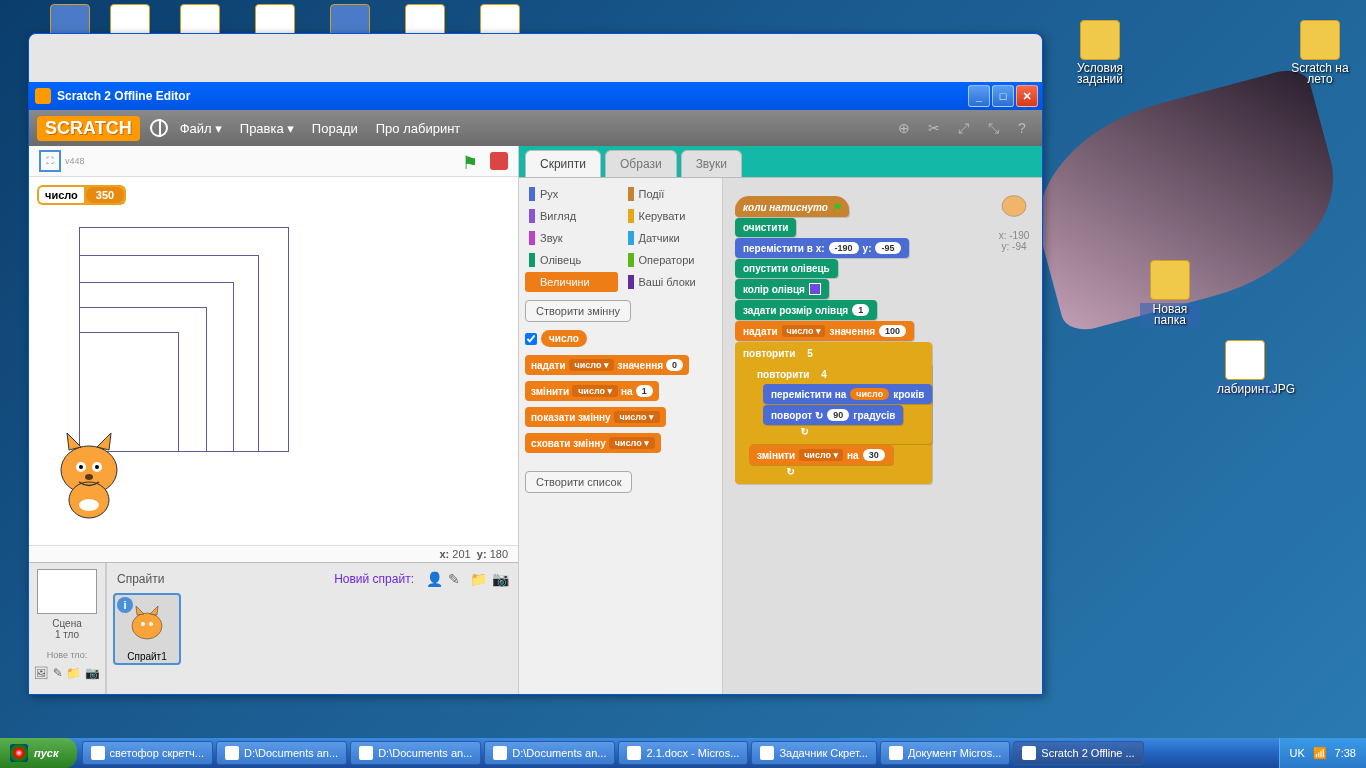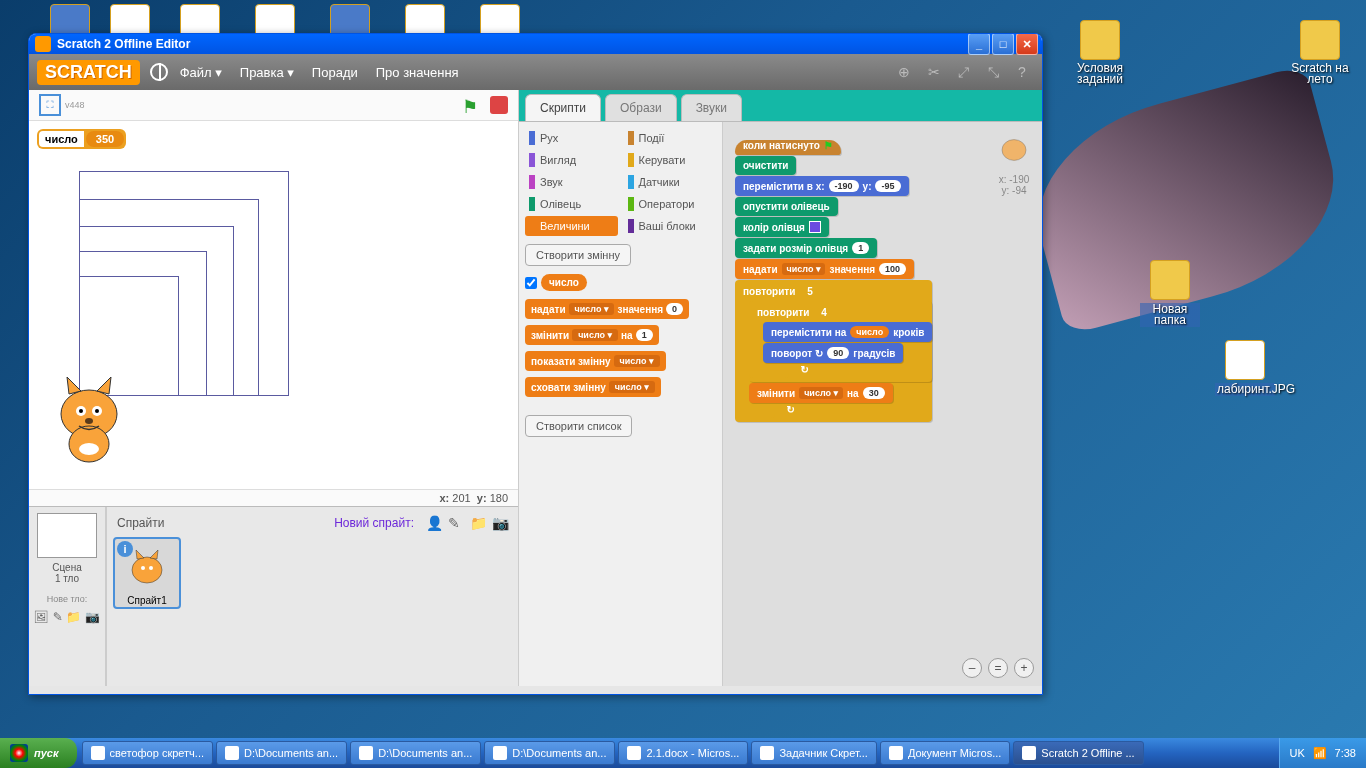--- a/index.html
+++ b/index.html
@@ -10,21 +10,21 @@
 .fish-overlay { position:absolute; top:100px; right:30px; width:300px; height:200px; background: linear-gradient(45deg,#d4a5b8,#2a1520); border-radius:50% 10% 50% 10%; opacity:0.9; transform:rotate(-15deg);}
 .desk-icon { position: absolute; width:60px; text-align:center; color:#fff; font-size:12px; text-shadow:1px 1px 2px #000; }
 .desk-icon .di-img { width:40px; height:40px; margin:0 auto 3px; background:#f0c94a; border-radius:4px; border:1px solid #d4a020;}
 .desk-icon .di-img.white { background:#fff; }
 .desk-icon .di-img.blue { background:#4a7ac8; }
 .desk-icon .di-lbl { line-height:11px; }
 .desk-icon.sel .di-lbl { background:rgba(50,100,180,0.6); padding:1px 2px; }
 
 
 .window { position:absolute; top:33px; left:28px; width:1015px; height:662px; background:#e6e6e6; border:1px solid #0054e3; border-radius:8px 8px 0 0; box-shadow:2px 2px 8px rgba(0,0,0,0.4); overflow:hidden; }
-.titlebar { height:20px; background:linear-gradient(#0066ff,#0054e3); display:flex; align-items:center; padding:0 4px; color:#fff; font-size:12px; font-weight:bold; }
+.titlebar { height:28px; background:linear-gradient(#0066ff,#0054e3); display:flex; align-items:center; padding:0 4px; color:#fff; font-size:12px; font-weight:bold;margin-top:48px; }
 .titlebar .tb-icon { width:16px; height:16px; background:#f90; border-radius:3px; margin:0 6px 0 2px;}
 .titlebar .tb-title { flex:1; }
 .titlebar .wbtn { width:22px; height:22px; margin-left:2px; border-radius:3px; border:1px solid rgba(255,255,255,0.5); display:flex; align-items:center; justify-content:center; font-size:11px; font-weight:bold; color:#fff; }
 .wbtn.min,.wbtn.max { background:linear-gradient(#5a9ff5,#2a6fd5);}
 .wbtn.close { background:linear-gradient(#f56a4a,#d53a1a);}
 
 .menubar { height:36px; background:linear-gradient(#8a8a8a,#6a6a6a); display:flex; align-items:center; padding:8px 8px; color:#fff; font-size:13px; }
 .scratch-logo { font-weight:bold; font-size:18px; color:#fff; background:#f90; padding:2px 8px; border-radius:4px; margin-right:10px; text-shadow:1px 1px 0 #c60;}
 .menubar .globe { width:18px; height:18px; border:2px solid #fff; border-radius:50%; margin-right:12px; position:relative;}
 .menubar .globe:before { content:""; position:absolute; left:7px; top:-2px; width:2px; height:18px; background:#fff;}
@@ -84,21 +84,21 @@
 .pblock { background:#ee7d16; color:#fff; border-radius:4px; padding:4px 6px; margin-bottom:6px; font-size:10px; font-weight:bold; display:flex; align-items:center; gap:3px; width:fit-content;}
 .pblock .slot { background:#fff; color:#333; padding:1px 6px; border-radius:8px; font-size:9px;}
 .pblock .vslot { background:#d66a10; padding:1px 6px; border-radius:3px; font-size:9px;}
 
 .canvas { flex:1; background:#dedede; position:relative; overflow:hidden;}
 .sprite-info-box { position:absolute; top:8px; right:8px; text-align:center; font-size:10px; color:#888;}
 .sprite-info-box .cat-mini2 { width:40px; height:40px; margin-bottom:4px;}
 
 .script-stack { position:absolute; top:18px; left:12px; font-size:10px; font-weight:bold; color:#fff;}
 .blk { border-radius:4px; padding:4px 8px; margin-bottom:1px; display:flex; align-items:center; gap:4px; width:fit-content; box-shadow:1px 1px 0 rgba(0,0,0,0.15);}
-.blk.hat { border-radius:14px 14px 4px 4px; padding-top:0;}
+.blk.hat { border-radius:14px 14px 4px 4px; padding-top:6px;font-style:italic;}
 .blk .num { background:#fff; color:#333; padding:1px 6px; border-radius:8px; font-size:9px;}
 .blk .vdd { background:#d66a10; padding:1px 5px; border-radius:3px; font-size:9px;}
 .blk .csq { width:12px; height:12px; background:#6a4ae0; border:1px solid #fff;}
 .blk .flag { color:#2c2;}
 .c-blk { background:#e1a91a; border-radius:4px; padding:4px 0 4px 0; width:fit-content; margin-bottom:1px; box-shadow:1px 1px 0 rgba(0,0,0,0.15);}
 .c-blk .c-top { padding:2px 8px; display:flex; gap:12px; align-items:center;}
 .c-blk .c-body { margin-left:14px; padding:2px 0;}
 .c-blk .c-bot { height:12px; width:40px; background:#e1a91a; border-radius:0 0 4px 4px; position:relative;}
 .c-blk .c-bot .arrow { position:absolute; right:-20px; top:-2px; color:#fff;}
 
@@ -170,21 +170,21 @@
       <div class="wbtn max">□</div>
       <div class="wbtn close">✕</div>
     </div>
 
     <div class="menubar">
       <div class="scratch-logo">SCRATCH</div>
       <div class="globe"></div>
       <div class="mitem">Файл ▾</div>
       <div class="mitem">Правка ▾</div>
       <div class="mitem">Поради</div>
-      <div class="mitem">Про значення</div>
+      <div class="mitem">Про лабиринт</div>
       <div class="tools">
         <div class="tool-icon">⊕</div>
         <div class="tool-icon">✂</div>
         <div class="tool-icon">⤢</div>
         <div class="tool-icon">⤡</div>
         <div class="tool-icon">?</div>
       </div>
     </div>
 
     <div class="app-body">

